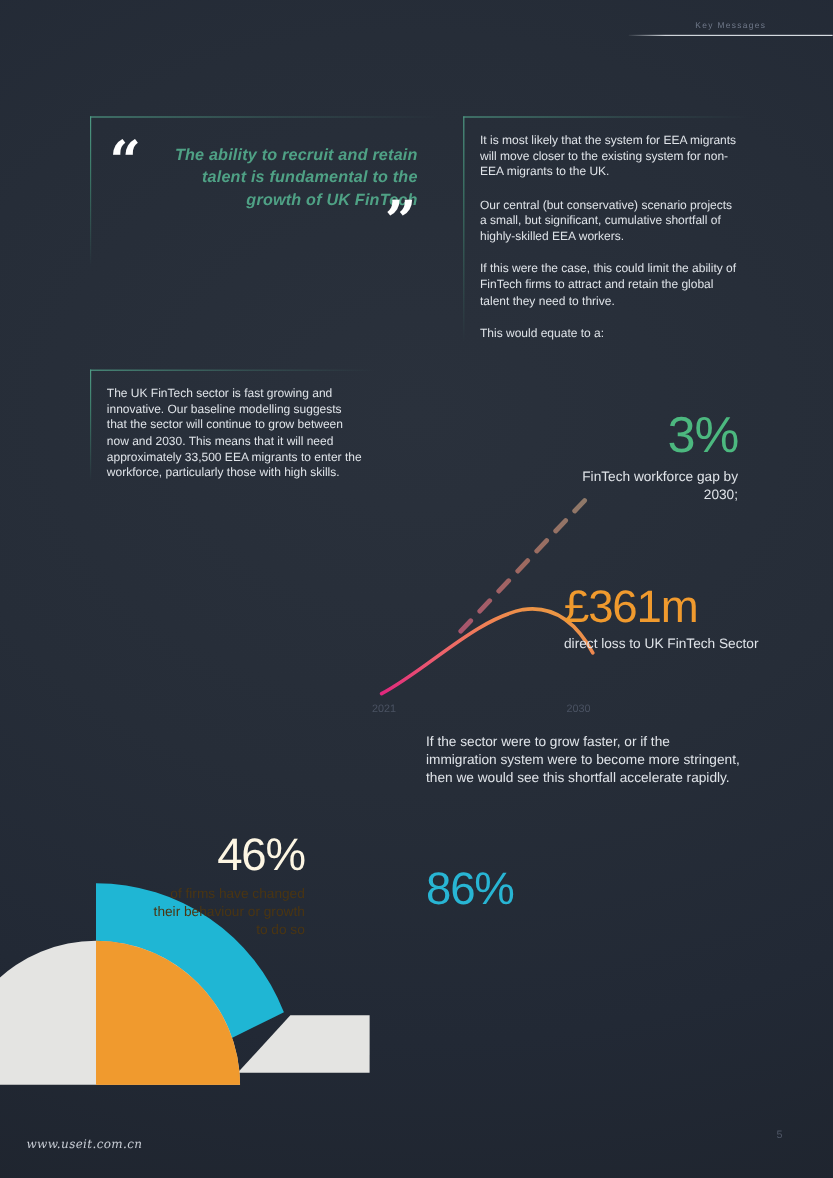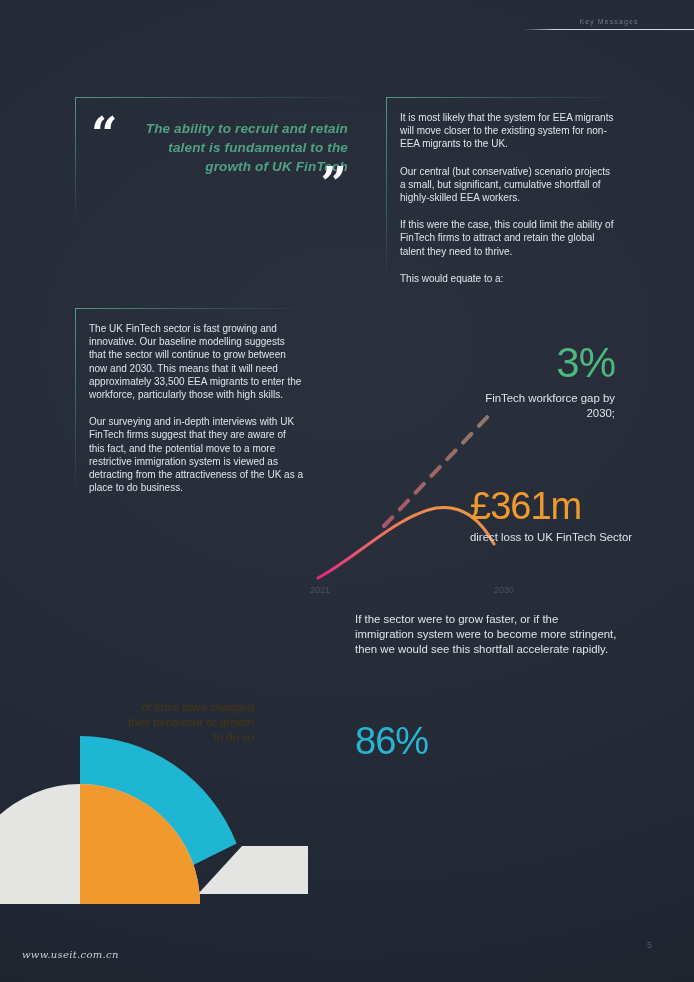--- a/index.html
+++ b/index.html
@@ -148,21 +148,21 @@
     width: 230px;
     height: 195px;
   }
   .axis-label {
     position: absolute;
     font-size: 9px;
     color: #4a5262;
     bottom: -2px;
   }
   .axis-2018 { left: 14px; }
-  .axis-2030 { left: 198px; }
+  .axis-2030 { left: 176px; }
 
   
   #donut-chart {
     position: absolute;
     left: -28px;
     top: 604px;
     width: 360px;
     height: 300px;
   }
 
@@ -233,21 +233,20 @@
     <p class="para">It is most likely that the system for EEA migrants will move closer to the existing system for non-EEA migrants to the UK.</p>
     <p class="para">Our central (but conservative) scenario projects a small, but significant, cumulative shortfall of highly-skilled EEA workers.</p>
     <p class="para">If this were the case, this could limit the ability of FinTech firms to attract and retain the global talent they need to thrive.</p>
     <p class="para">This would equate to a:</p>
   </div>
 </div>
 
 <div class="accent-block" id="left-text-block">
   <div class="inner">
     <p class="para">The UK FinTech sector is fast growing and innovative. Our baseline modelling suggests that the sector will continue to grow between now and 2030. This means that it will need approximately 33,500 EEA migrants to enter the workforce, particularly those with high skills.</p>
-    <p class="para">Our surveying and in-depth interviews with UK FinTech firms suggest that they are aware of this fact, and the potential move to a more restrictive immigration system is viewed as detracting from the attractiveness of the UK as a place to do business.</p>
   </div>
 </div>
 
 <div id="stat-3pct">
   <div class="stat-number">3%</div>
   <div class="stat-caption">FinTech workforce gap by 2030;</div>
 </div>
 
 <div id="growth-chart">
   <svg width="230" height="195" viewBox="0 0 230 195">
@@ -306,20 +305,21 @@
                L 175.6 288.4
                A 120 120 0 0 1 228 300
                L 108 300
                Z" fill="#f09a2e"></path>
       <path d="M 108 300 L 108 180 A 120 120 0 0 1 227.3 313.4 Z" fill="#f09a2e"></path>
     </g>
   </svg>
 </div>
 
 <div id="pie-inner-label">
+  <div class="pie-pct">46%</div>
   <div class="pie-cap">of firms have changed their behaviour or growth to do so</div>
 </div>
 
 <div id="stat-86pct">
   <div class="stat-number">86%</div>
 </div>
 
 <div id="watermark">www.useit.com.cn</div>
 <div id="page-number">5</div>
 

